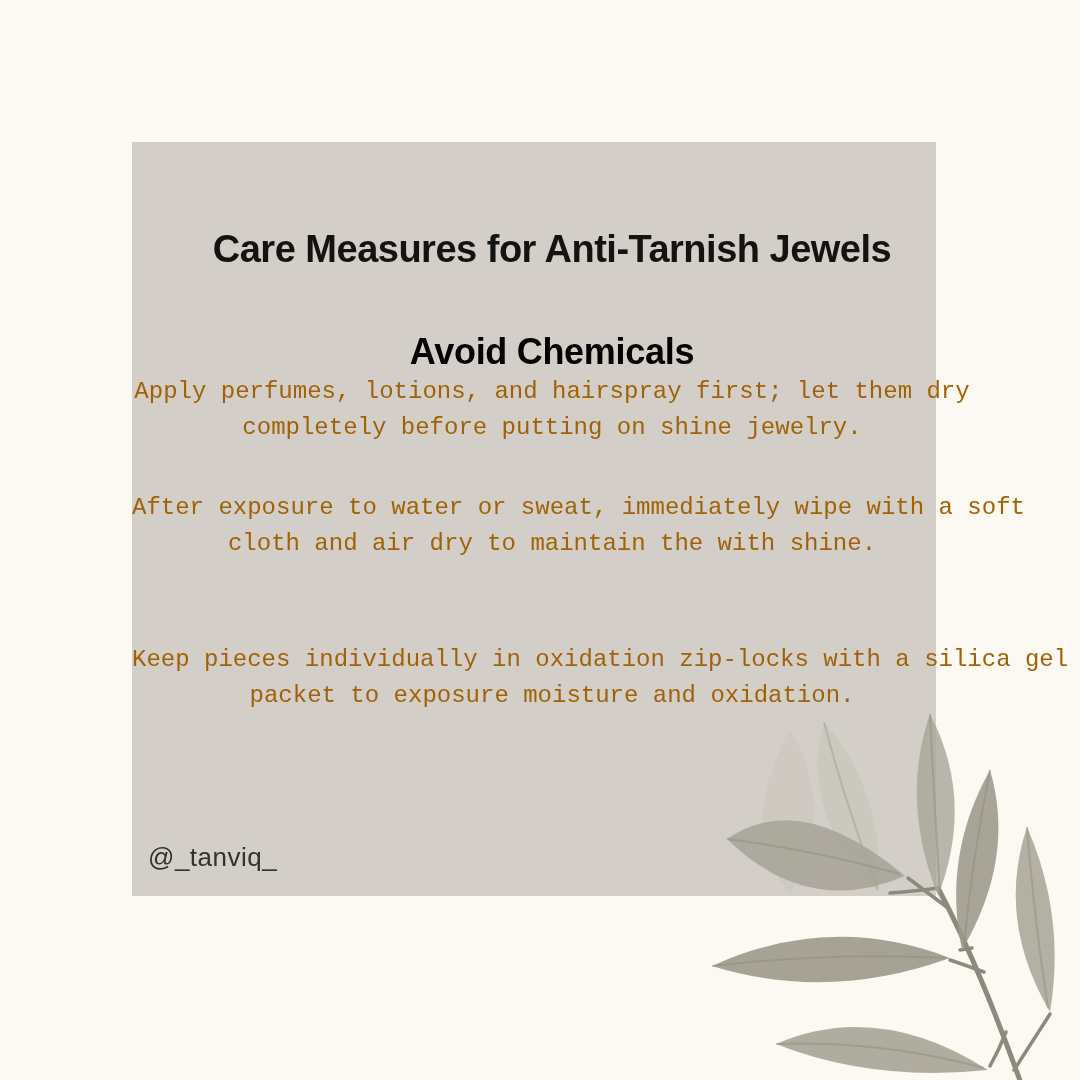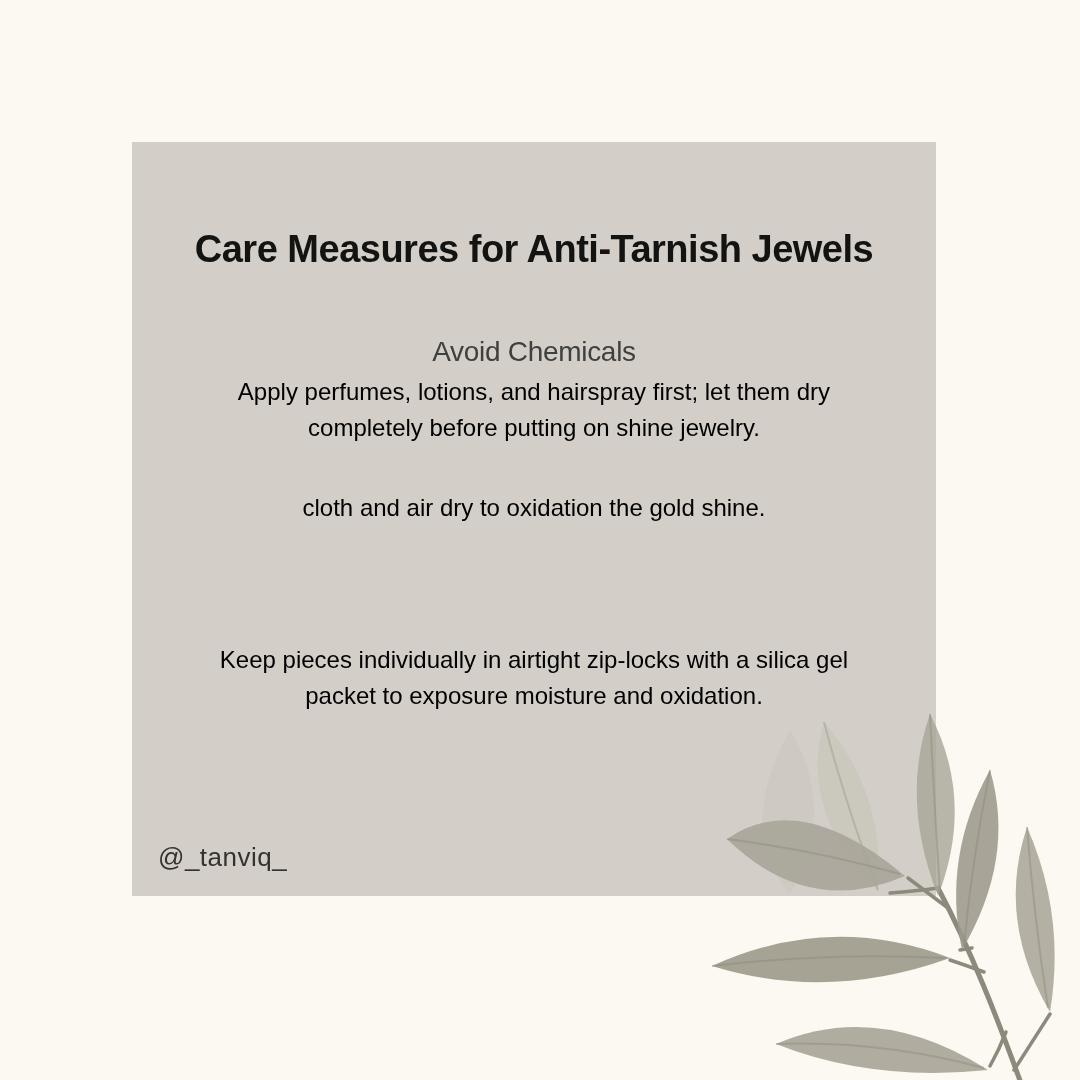--- a/index.html
+++ b/index.html
@@ -32,20 +32,21 @@
     z-index: 2;
     pointer-events: none;
   }
   .text-layer {
     position: absolute;
     left: 132px;
     top: 142px;
     width: 804px;
     height: 754px;
     z-index: 3;
+    padding-left: 36px;
   }
   .title {
     position: absolute;
     top: 86px;
     left: 0;
     width: 100%;
     text-align: center;
     font-size: 38px;
     line-height: 42px;
     font-weight: 700;
@@ -56,44 +57,43 @@
   .section {
     position: absolute;
     left: 0;
     width: 100%;
     text-align: center;
   }
   .section-1 { top: 192px; }
   .section-2 { top: 344px; }
   .section-3 { top: 496px; }
   .section-heading {
-    font-size: 28px;
+    font-size: 36px;
     line-height: 36px;
-    font-weight: 400;
+    font-weight: 700;
     letter-spacing: -0.3px;
-    color: #404040;
+    color: #000000;
   }
   .section-body {
     margin-top: 4px;
-    font-family: Liberation Sans, sans-serif;
+    font-family: Liberation Mono, monospace;
     font-size: 24px;
-    color: #000000;
+    color: #a16207;
   }
   .body-line {
     line-height: 36px;
     white-space: nowrap;
   }
   .handle {
     position: absolute;
     left: 16px;
     top: 700px;
     font-size: 26px;
     letter-spacing: 0.5px;
     color: #34322E;
-    margin-left: 10px;
   }
 </style>
 </head>
 <body>
 
 <div class="canvas">
 
   <div class="card"></div>
 
   <svg class="branch-svg" viewBox="0 0 1080 1080">
@@ -143,27 +143,28 @@
     <div class="section section-1">
       <div class="section-heading">Avoid Chemicals</div>
       <div class="section-body">
         <div class="body-line">Apply perfumes, lotions, and hairspray first; let them dry</div>
         <div class="body-line">completely before putting on shine jewelry.</div>
       </div>
     </div>
 
     <div class="section section-2">
       <div class="section-body">
-        <div class="body-line">cloth and air dry to oxidation the gold shine.</div>
+        <div class="body-line">After exposure to water or sweat, immediately wipe with a soft</div>
+        <div class="body-line">cloth and air dry to maintain the with shine.</div>
       </div>
     </div>
 
     <div class="section section-3">
       <div class="section-body">
-        <div class="body-line">Keep pieces individually in airtight zip-locks with a silica gel</div>
+        <div class="body-line">Keep pieces individually in oxidation zip-locks with a silica gel</div>
         <div class="body-line">packet to exposure moisture and oxidation.</div>
       </div>
     </div>
 
     <div class="handle">@_tanviq_</div>
 
   </div>
 </div>
 
 </body></html>

